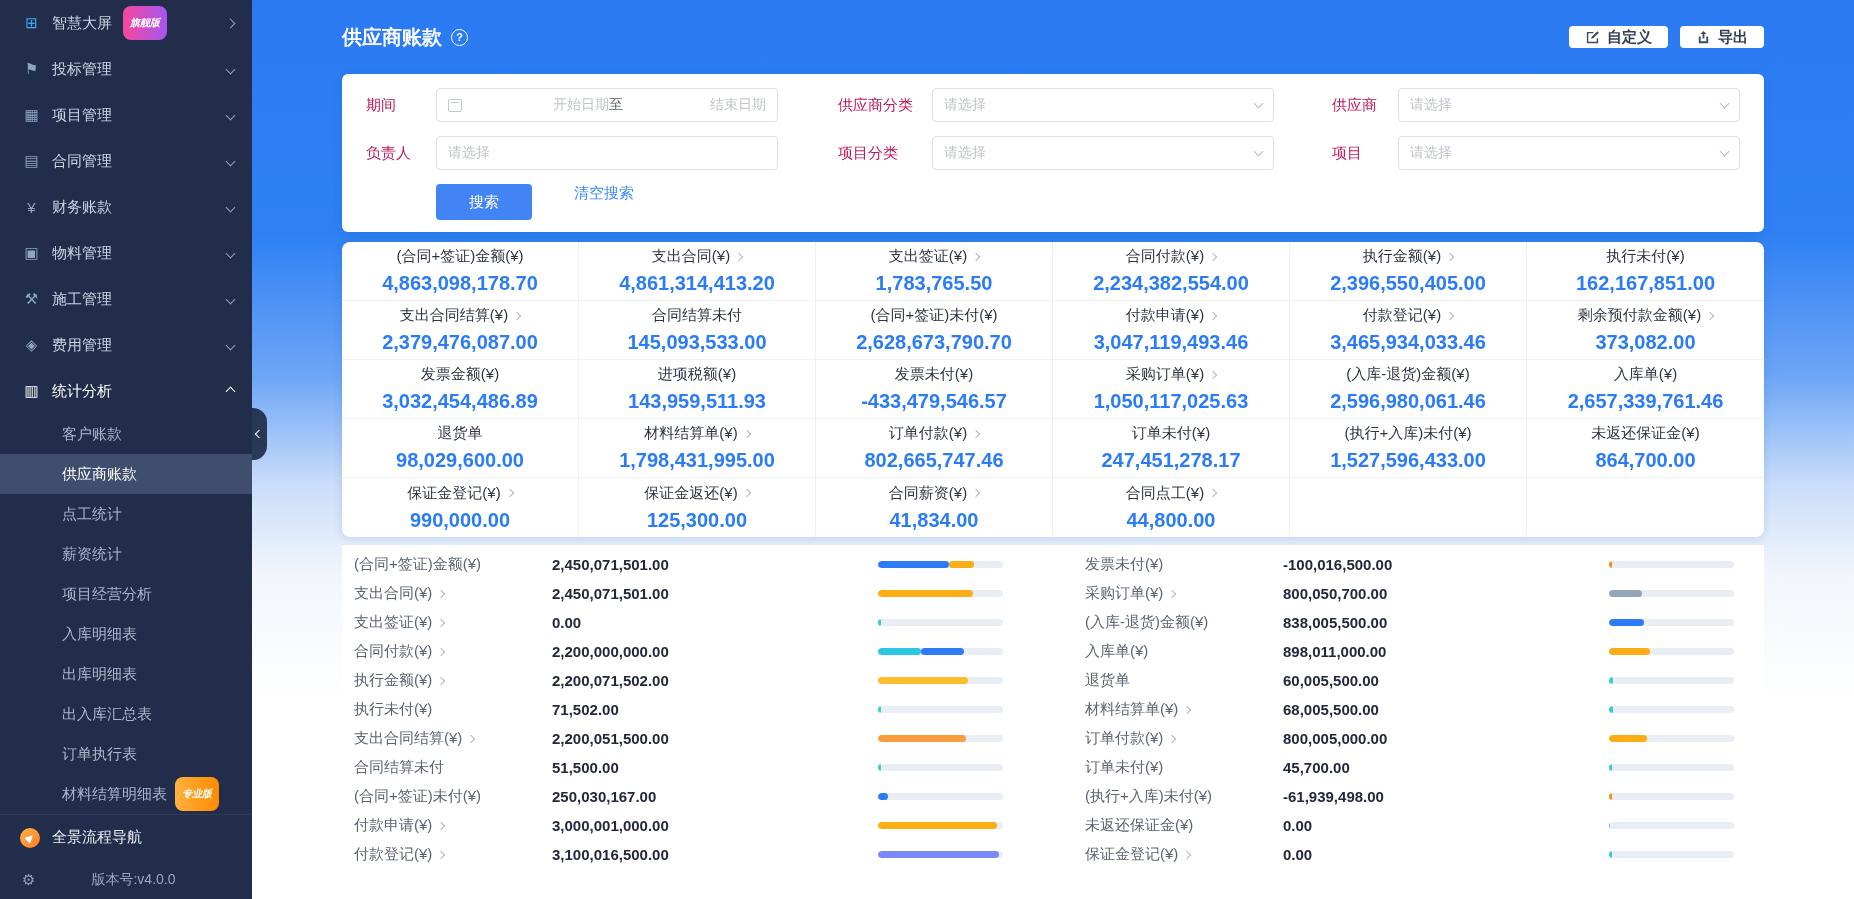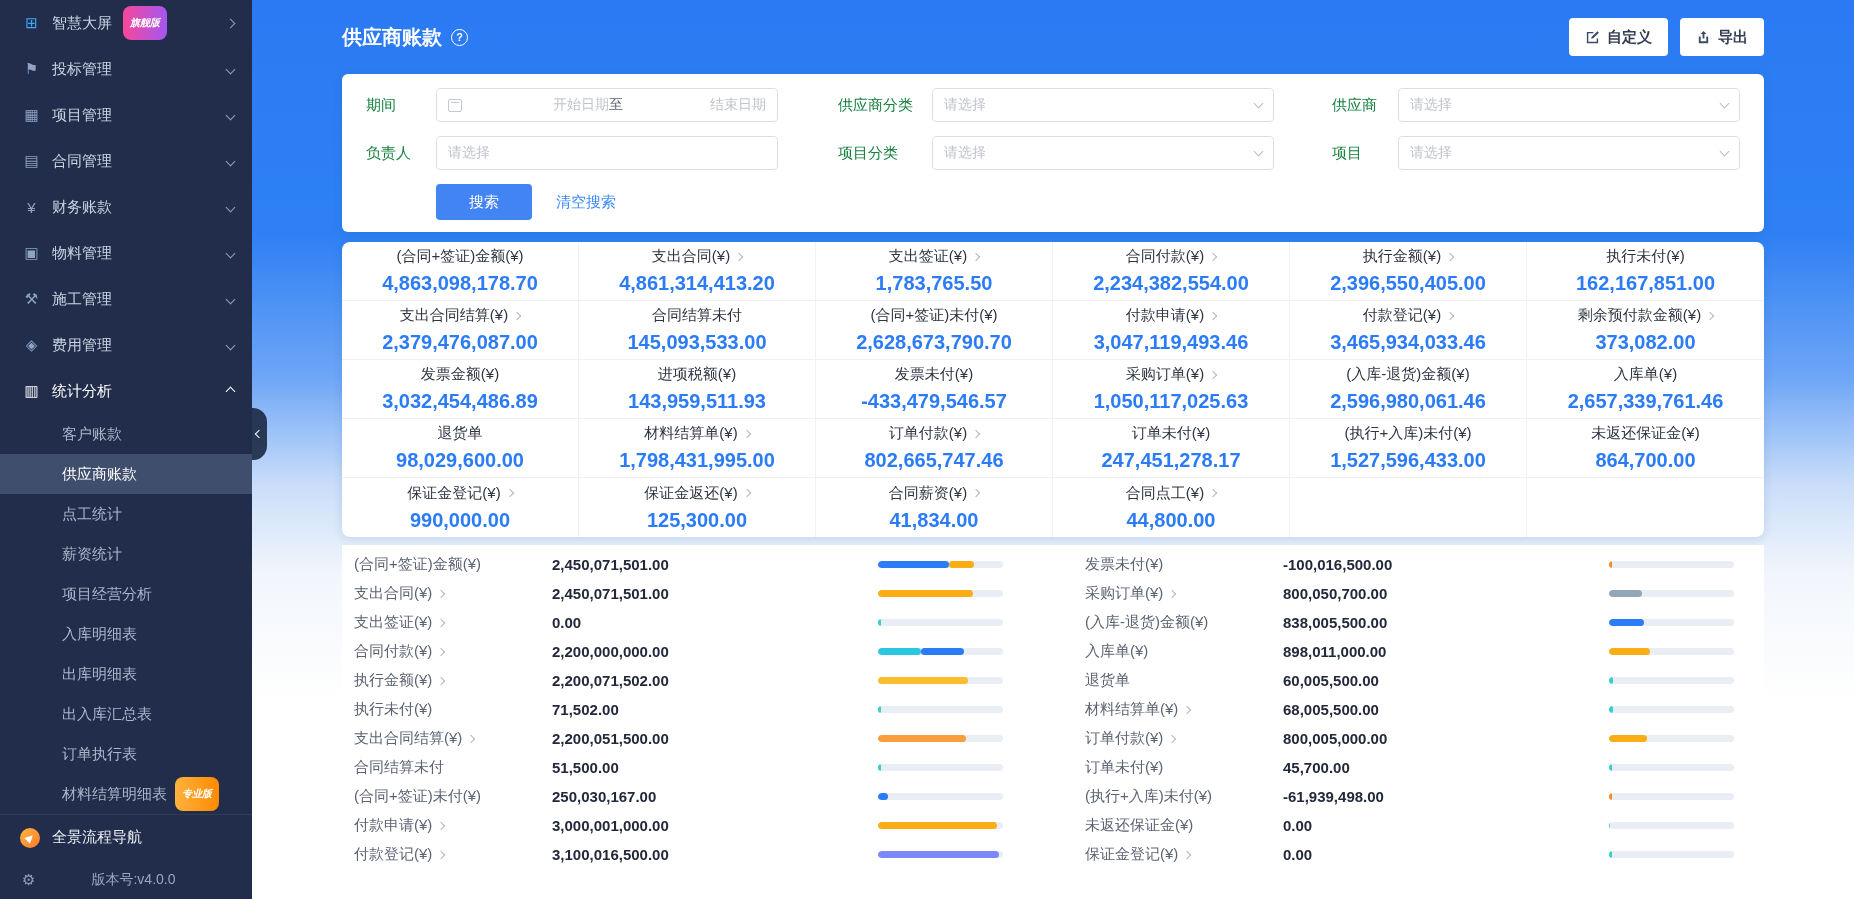--- a/index.html
+++ b/index.html
@@ -36,37 +36,37 @@
   .collapse-tab .chev{width:6px;height:6px;color:#fff;margin-right:2px}
 
   
   .main{flex:1;height:100%;overflow:hidden;padding:0 90px;display:flex;flex-direction:column;
         background:linear-gradient(180deg,#2b7af3 0%,#2e80f4 26%,#6ea6f6 42%,#cadef9 54%,#f2f6fc 64%,#ffffff 78%)}
   .page-header{height:74px;display:flex;align-items:center;justify-content:space-between;flex-shrink:0}
   .title-wrap{display:flex;align-items:center;gap:9px}
   .page-title{font-size:20px;color:#fff;font-weight:bold}
   .help{width:17px;height:17px;border:1.5px solid #fff;border-radius:50%;color:#fff;font-size:11px;display:flex;align-items:center;justify-content:center;font-weight:bold;cursor:pointer}
   .header-actions{display:flex;gap:12px}
-  .hbtn{height:38px;background:#fff;border:none;border-radius:4px;display:flex;align-items:center;gap:7px;padding:0 16px;font-size:15px;color:#323c52;cursor:pointer;font-family:inherit;font-weight:bold}
+  .hbtn{height:22px;background:#fff;border:none;border-radius:4px;display:flex;align-items:center;gap:7px;padding:0 16px;font-size:15px;color:#323c52;cursor:pointer;font-family:inherit;font-weight:bold}
   .hbtn svg{width:15px;height:15px;fill:#3a4b66}
 
   
   .filter-card{background:#fff;border-radius:6px;padding:14px 24px 12px;box-shadow:0 2px 10px rgba(21,75,155,.15);flex-shrink:0}
   .filter-grid{display:grid;grid-template-columns:472px 494px 1fr;row-gap:14px}
   .field{display:flex;align-items:center}
-  .f-label{font-size:15px;color:#15803d;flex-shrink:0}
+  .f-label{font-size:15px;color:#be185d;flex-shrink:0}
   .w1{width:70px}.w2{width:94px}.w3{width:66px}
   .input{height:34px;border:1px solid #dcdfe6;border-radius:4px;background:#fff;display:flex;align-items:center;padding:0 11px;font-size:14px;flex:1;max-width:342px;cursor:pointer}
   .ph{color:#c0c4cc}
   .date-range .ph{flex:1;text-align:right}
   .sep{color:#5a6270;flex-shrink:0}
   .caret{width:7px;height:7px;border-right:1.4px solid #b6bcc8;border-bottom:1.4px solid #b6bcc8;transform:rotate(45deg);margin-left:auto;margin-top:-3px;flex-shrink:0}
   .cal-icon{width:14px;height:13px;border:1.3px solid #c3c8d2;border-radius:2px;position:relative;flex-shrink:0;margin-right:4px}
   .cal-icon::before{content:"";position:absolute;left:2px;right:2px;top:2.5px;height:1.3px;background:#c3c8d2}
-  .filter-actions{margin-top:14px;display:flex;align-items:center;gap:24px;padding-left:70px}
+  .filter-actions{margin-top:14px;display:flex;align-items:flex-start;gap:42px;padding-left:70px}
   .btn-primary{width:96px;height:36px;background:#4284f4;color:#fff;border:none;border-radius:4px;font-size:15px;cursor:pointer;font-family:inherit}
   .clear-link{color:#3d8bf8;font-size:15px;cursor:pointer;text-decoration:none}
 
   
   .stats-card{margin-top:10px;background:#fff;border-radius:8px;overflow:hidden;box-shadow:0 2px 10px rgba(21,75,155,.15);flex-shrink:0}
   .stats-grid{display:grid;grid-template-columns:repeat(6,1fr)}
   .stat-cell{height:59px;display:flex;flex-direction:column;align-items:center;justify-content:center;border-right:1px solid #eef1f6;border-bottom:1px solid #eef1f6}
   .stat-cell:nth-child(6n){border-right:none}
   .stat-cell:nth-child(n+25){border-bottom:none}
   .stat-label{font-size:15px;color:#2e3442;display:flex;align-items:center;gap:6px;white-space:nowrap}

